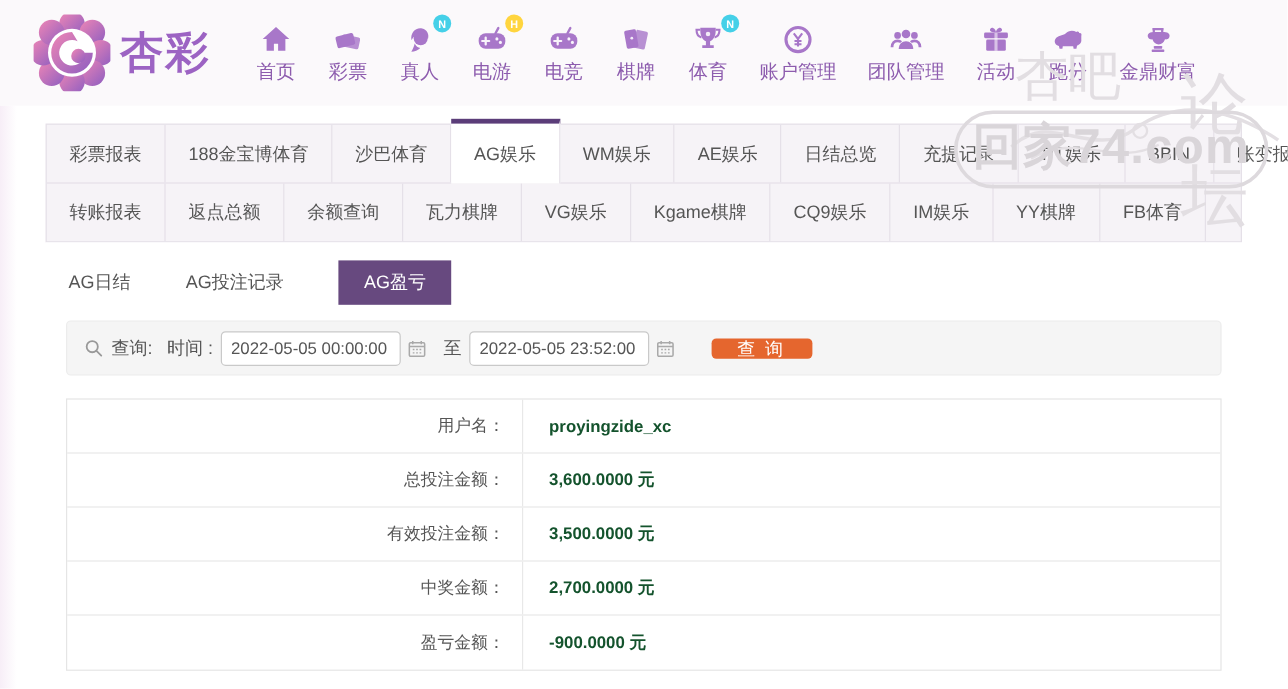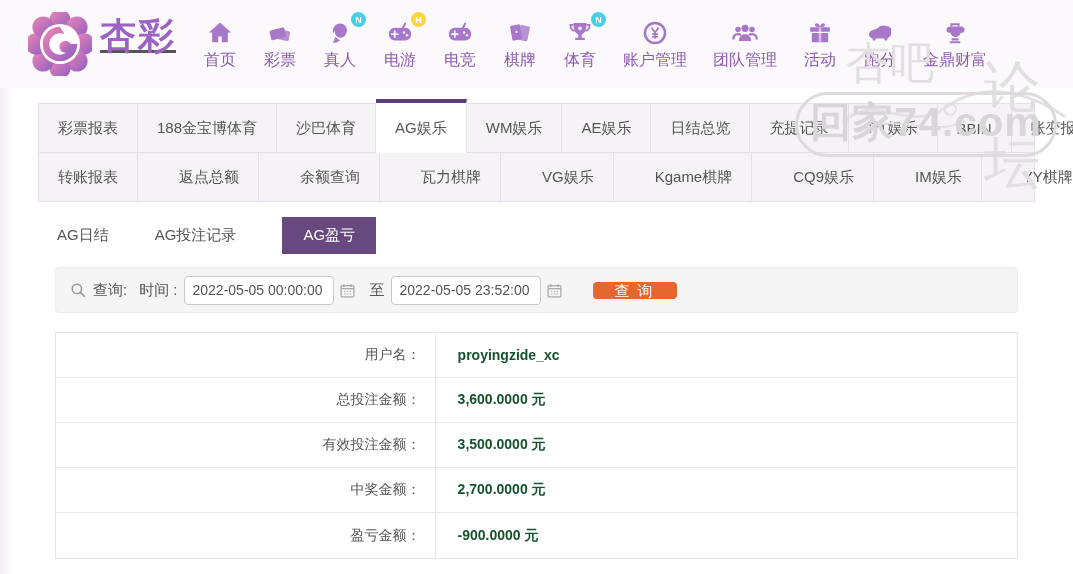--- a/index.html
+++ b/index.html
@@ -3,38 +3,38 @@
 <meta charset="utf-8">
 <style>
   * { box-sizing: border-box; margin: 0; padding: 0; }
   html,body { width:1073px; height:574px; }
   body {
     font-family: "Liberation Sans", sans-serif;
     background:#ffffff; position:relative; overflow:hidden; color:#555;
   }
   
   .topnav { height:88px; display:flex; align-items:center; padding-left:28px; background:#fbf9fb; position:relative; z-index:2; }
-  .logo { display:flex; align-items:flex-start; gap:8px; margin-right:14px;text-decoration:underline; }
+  .logo { display:flex; align-items:center; gap:8px; margin-right:24px; }
   .logo svg { width:64px; height:64px; }
   .brand { font-size:36px; font-weight:bold; color:#9c63c3; letter-spacing:2px; }
   .nav-items { display:flex; align-items:flex-start; }
   .nav-item { display:flex; flex-direction:column; align-items:center; padding:0 13px; cursor:pointer; }
   .nav-icon { position:relative; width:34px; height:30px; color:#a877c9; display:flex; align-items:flex-end; justify-content:center; }
   .nav-icon svg { width:30px; height:28px; fill:currentColor; }
   .nav-label { font-size:16px; color:#8d5cae; margin-top:3px; white-space:nowrap; }
   .badge { position:absolute; top:-5px; right:-9px; width:15px; height:15px; border-radius:50%;
            color:#fff; font-size:9px; font-weight:bold; display:flex; align-items:center; justify-content:center; }
   
   .left-tint { position:absolute; left:0; top:88px; bottom:0; width:14px;
                background:linear-gradient(to right,#f7eef7,rgba(255,255,255,0)); z-index:1; }
   
   .tabs-panel { margin:15px 38px 0 38px; width:997px; background:#f6f3f7; border:1px solid #e5e0e8; position:relative; z-index:2; }
   .tab-row { display:flex; height:49px; align-items:stretch; }
   .tab-row.r1 { border-bottom:1px solid #e5e0e8; }
-  .tab-row.r2 { height:48px;gap:22px; }
+  .tab-row.r2 { height:48px; }
   .tab { display:flex; align-items:center; padding:0 19px; font-size:15px; color:#555;
          border-right:1px solid #e5e0e8; cursor:pointer; white-space:nowrap; background:transparent; }
   .tab.active { background:#fff; border-top:4px solid #5b3d79; margin-top:-5px; height:54px; }
   
   .white-panel { margin:0 38px; width:997px; background:#fff; padding:15px 17px 0 17px; position:relative; z-index:2; }
   .subtabs { display:flex; align-items:center; height:36px; gap:46px; padding-left:2px; }
   .subtab { font-size:15px; color:#555; cursor:pointer; white-space:nowrap; }
   .subtab.active { background:#67497f; color:#fff; padding:9px 21px; }
   
   .search-panel { margin-top:14px; height:46px; background:#f5f5f5; border:1px solid #ececec; border-radius:4px;

